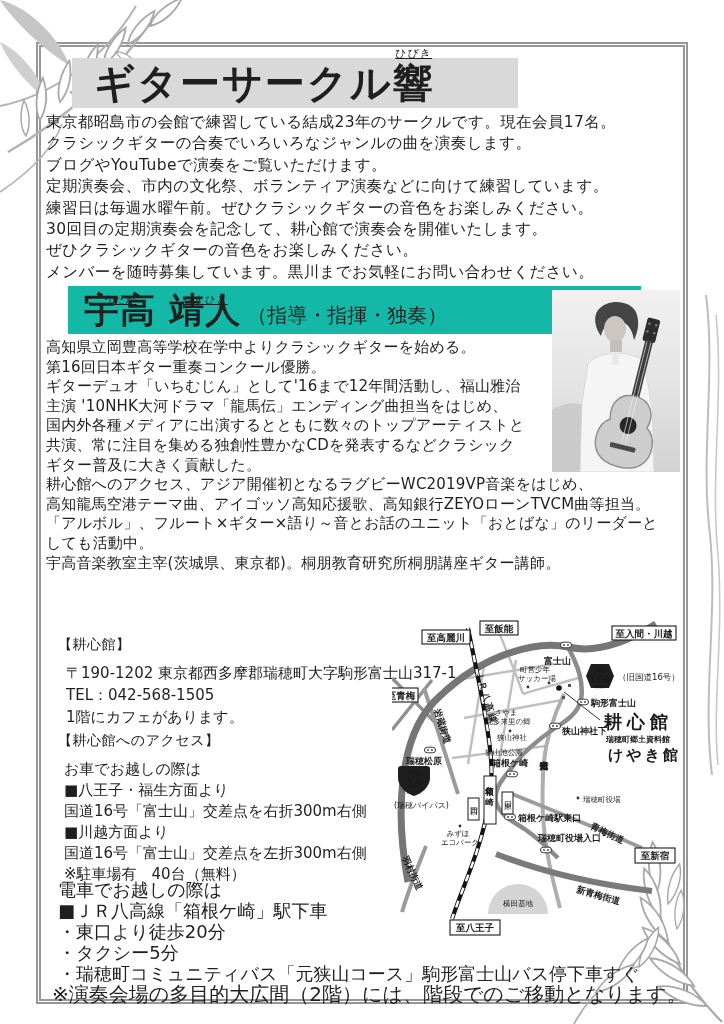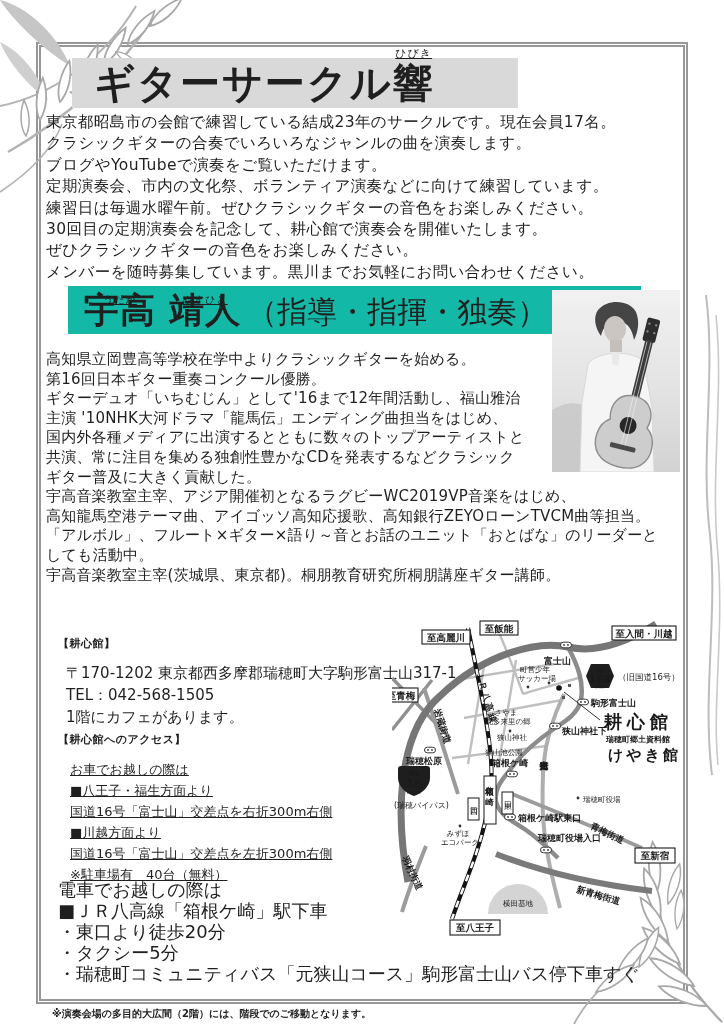--- a/index.html
+++ b/index.html
@@ -13,31 +13,31 @@
   .title-box{left:72px;top:58px;width:446px;height:50px;background:#d9d9d9;display:flex;align-items:center;padding-left:22px;box-sizing:border-box;}
   .title-text{font-size:40px;font-weight:600;letter-spacing:2px;line-height:1;white-space:nowrap;}
   .ruby-wrap{position:relative;display:inline-block;}
   .furi{position:absolute;left:50%;transform:translateX(-50%);top:-15px;font-size:11px;font-weight:400;letter-spacing:1px;white-space:nowrap;text-decoration:underline;}
   
   .intro{left:46px;top:112px;font-size:15.5px;line-height:21.4px;letter-spacing:0.4px;white-space:nowrap;}
   
   .name-box{left:68px;top:286px;width:573px;height:48px;background:#14b8a6;display:flex;align-items:baseline;padding-left:16px;box-sizing:border-box;white-space:nowrap;}
   .name-main{font-size:35px;font-weight:600;letter-spacing:1px;line-height:48px;}
   .name-main .furi{top:-10px;font-size:10px;}
-  .name-role{font-size:30px;font-weight:500;margin-left:6px;}
-  
-  .bio{left:46px;top:338px;font-size:15px;line-height:19.6px;letter-spacing:0.2px;white-space:nowrap;margin-top:12px;}
-  
-  .venue-heading,.access-heading{font-size:11px;font-weight:700;letter-spacing:0.5px;}
+  .name-role{font-size:20px;font-weight:500;margin-left:6px;}
+  
+  .bio{left:46px;top:338px;font-size:15px;line-height:19.6px;letter-spacing:0.2px;white-space:nowrap;}
+  
+  .venue-heading,.access-heading{font-size:14px;font-weight:400;letter-spacing:0.5px;}
   .venue-heading{left:58px;top:636px;}
   .venue-lines{left:66px;top:662px;font-size:15px;line-height:22px;white-space:nowrap;}
   .access-heading{left:58px;top:732px;text-align:right;}
-  .car{left:70px;top:759px;font-size:13px;line-height:21px;white-space:nowrap;text-decoration:underline;}
+  .car{left:64px;top:759px;font-size:15px;line-height:21px;white-space:nowrap;}
   .train{left:58px;top:879px;font-size:18px;line-height:21px;white-space:nowrap;}
-  .footnote{left:52px;top:1007px;font-size:10px;white-space:nowrap;font-weight:bold;}
+  .footnote{left:52px;top:981px;font-size:20px;white-space:nowrap;}
   
   .photo{left:552px;top:290px;width:128px;height:182px;}
   
   .map{left:392px;top:614px;width:316px;height:330px;}
   .map text{font-family:"DejaVu Sans","Liberation Sans",sans-serif;fill:#1a1a1a;}
   .road-label{font-size:9px;font-weight:600;fill:#2e2e2e;}
   .stop-label{font-size:9px;font-weight:600;}
   .place-label{font-size:7.5px;fill:#4a4a4a;}
   .dir-box{fill:#fff;stroke:#1a1a1a;stroke-width:1.1;}
   .dir-label{font-size:9.5px;font-weight:600;text-anchor:middle;}
@@ -186,30 +186,30 @@
   </svg>
 
   <div class="abs content bio">
     <div>高知県立岡豊高等学校在学中よりクラシックギターを始める。</div>
     <div>第16回日本ギター重奏コンクール優勝。</div>
     <div>ギターデュオ「いちむじん」として'16まで12年間活動し、福山雅治</div>
     <div>主演 '10NHK大河ドラマ「龍馬伝」エンディング曲担当をはじめ、</div>
     <div>国内外各種メディアに出演するとともに数々のトップアーティストと</div>
     <div>共演、常に注目を集める独創性豊かなCDを発表するなどクラシック</div>
     <div>ギター普及に大きく貢献した。</div>
-    <div>宇高音楽教室主宰、アジア開催初となるラグビーWC2019VP音楽をはじめ、</div>
+    <div>耕心館へのアクセス、アジア開催初となるラグビーWC2019VP音楽をはじめ、</div>
     <div>高知龍馬空港テーマ曲、アイゴッソ高知応援歌、高知銀行ZEYOローンTVCM曲等担当。</div>
     <div>「アルボル」、フルート×ギター×語り～音とお話のユニット「おとばな」のリーダーと</div>
     <div>しても活動中。</div>
     <div>宇高音楽教室主宰(茨城県、東京都)。桐朋教育研究所桐朋講座ギター講師。</div>
   </div>
 
   <div class="abs content venue-heading">【耕心館】</div>
   <div class="abs content venue-lines">
-    <div>〒170-1202 東京都西多摩郡瑞穂町大字駒形富士山317-1</div>
+    <div>〒190-1202 東京都西多摩郡瑞穂町大字駒形富士山317-1</div>
     <div>TEL：042-568-1505</div>
     <div>1階にカフェがあります。</div>
   </div>
 
   <div class="abs content access-heading">【耕心館へのアクセス】</div>
   <div class="abs content car">
     <div>お車でお越しの際は</div>
     <div>■八王子・福生方面より</div>
     <div>国道16号「富士山」交差点を右折300m右側</div>
     <div>■川越方面より</div>

